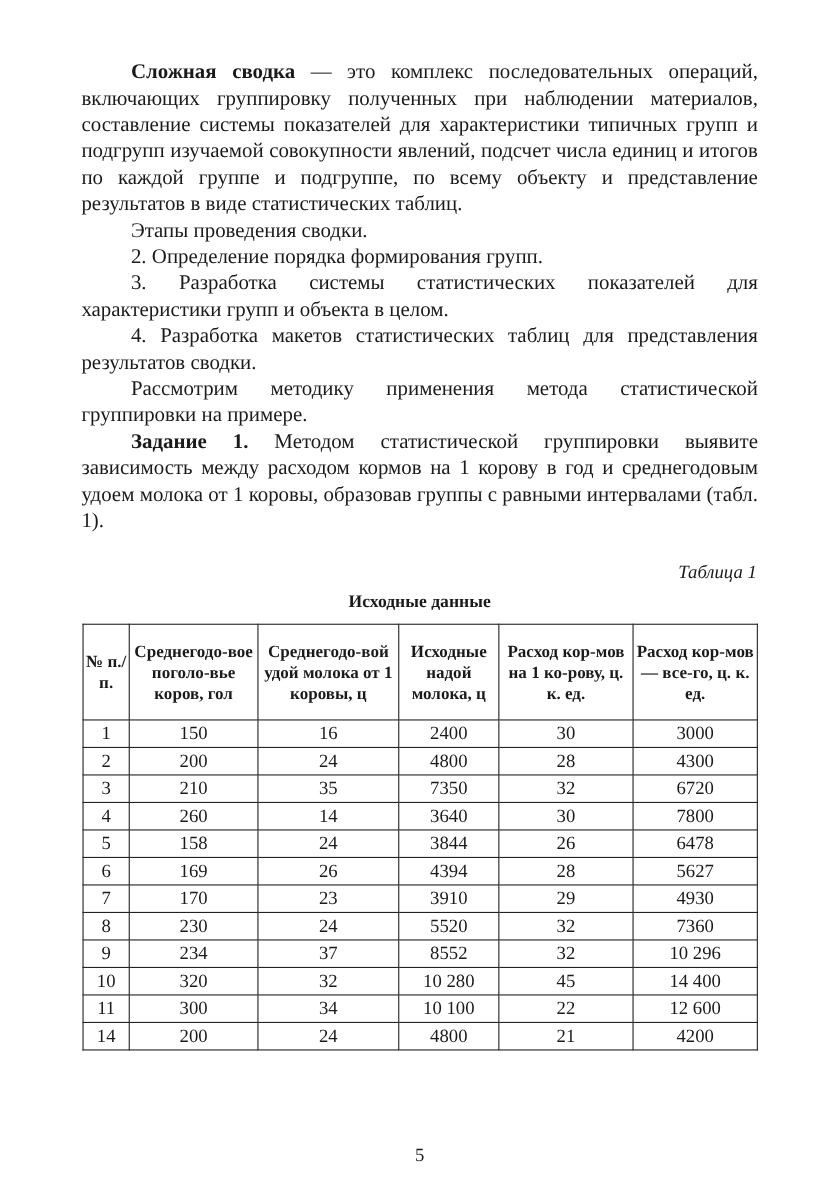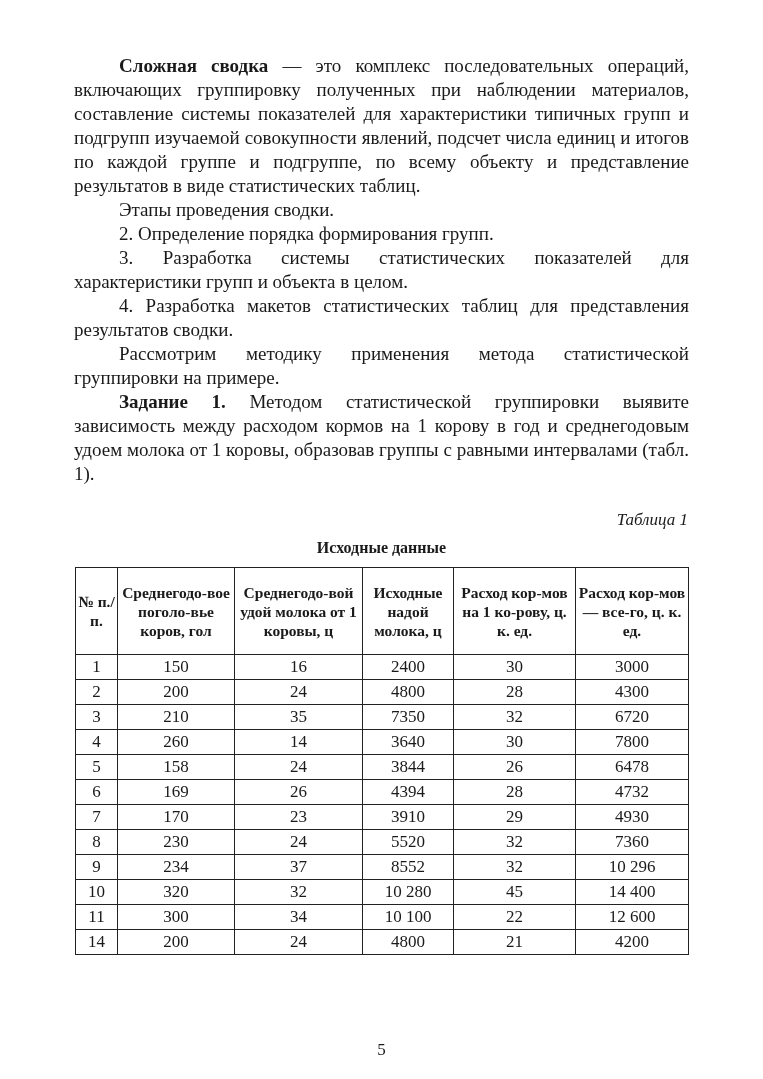--- a/index.html
+++ b/index.html
@@ -115,21 +115,21 @@
         <td>3844</td>
         <td>26</td>
         <td>6478</td>
       </tr>
       <tr>
         <td>6</td>
         <td>169</td>
         <td>26</td>
         <td>4394</td>
         <td>28</td>
-        <td>4732</td>
+        <td>5627</td>
       </tr>
       <tr>
         <td>7</td>
         <td>170</td>
         <td>23</td>
         <td>3910</td>
         <td>29</td>
         <td>4930</td>
       </tr>
       <tr>

